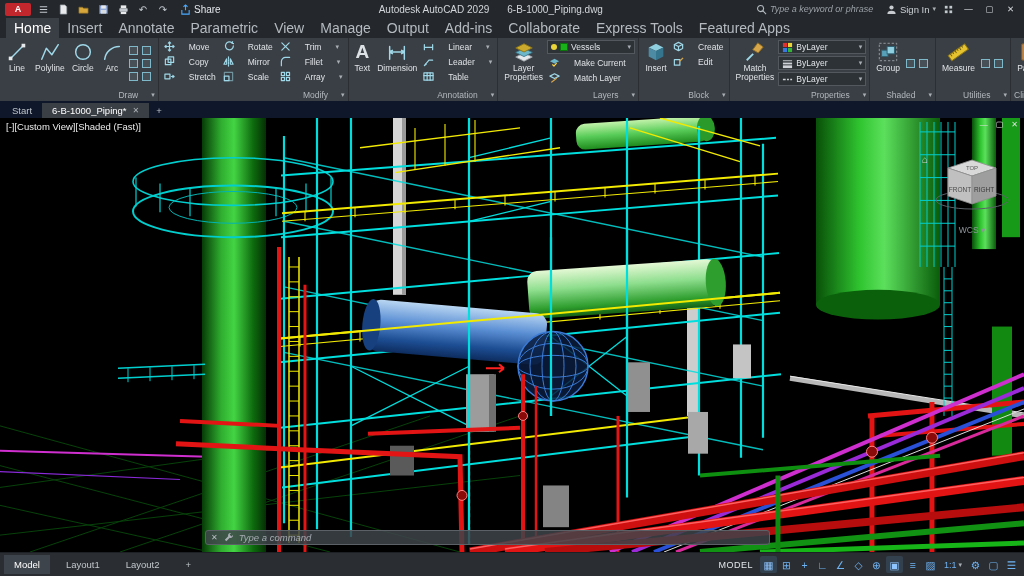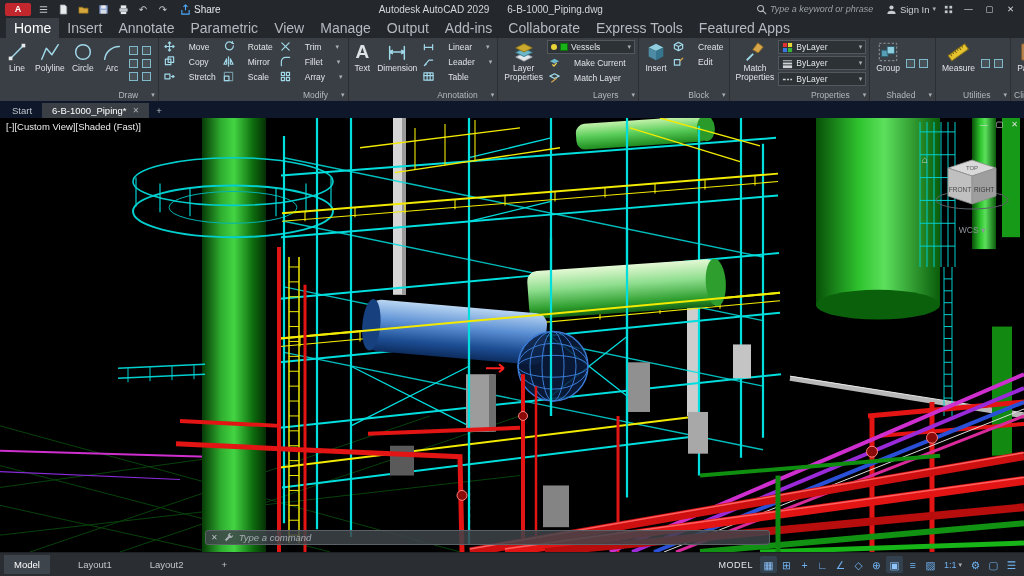--- a/index.html
+++ b/index.html
@@ -54,21 +54,21 @@
 .vp-label{position:absolute;left:6px;top:3px;font-size:9.5px;color:#ececec}
 .vp-win{position:absolute;right:6px;top:2px;display:flex;gap:8px;color:#e0e0e0;font-size:8px}
 .viewcube-wrap{position:absolute;right:10px;top:36px;display:flex;flex-direction:column;align-items:center}
 .vc-home{position:absolute;left:-8px;top:0;font-size:10px;color:#cfd3d7}
 .wcs{font-size:8.5px;margin-top:11px;color:#8f959b}
 .cmdbar{position:absolute;left:205px;bottom:7px;width:565px;height:15px;background:rgba(62,68,74,.85);border:1px solid #5b6167;border-radius:3px;display:flex;align-items:center;gap:5px;padding:0 5px}
 .cmd-x{color:#b8bec4;font-size:8px}
 .cmd-input{flex:1;background:transparent;border:0;outline:0;font-size:9.5px;color:#cfd3d7;font-style:italic}
 .cmd-input::placeholder{color:#a5abb1}
 
-.statusbar{flex:0 0 24px;background:#2a2e33;border-top:1px solid #1d2024;display:flex;align-items:center;padding:0 4px;gap:18px}
+.statusbar{flex:0 0 24px;background:#2a2e33;border-top:1px solid #1d2024;display:flex;align-items:center;padding:0 4px;gap:6px}
 .ltab{font-size:9.5px;color:#c2c7cc;padding:4px 10px}
 .ltab.active{background:#3e444b;color:#fff}
 .sb-right{margin-left:auto;display:flex;align-items:center;gap:1px}
 .sb-model{font-size:9px;color:#e2e6ea;padding:0 6px;letter-spacing:.5px}
 .sb-icon{min-width:17px;height:17px;display:flex;align-items:center;justify-content:center;color:#6fb2f2;font-size:10.5px;border-radius:2px;padding:0 2px}
 .sb-icon.on{background:#33414e;color:#8fc6ff}
 .sb-scale{display:flex;align-items:center;gap:2px;color:#6fb2f2;font-size:9px;padding:0 4px}
 </style>
 </head>
 <body>

